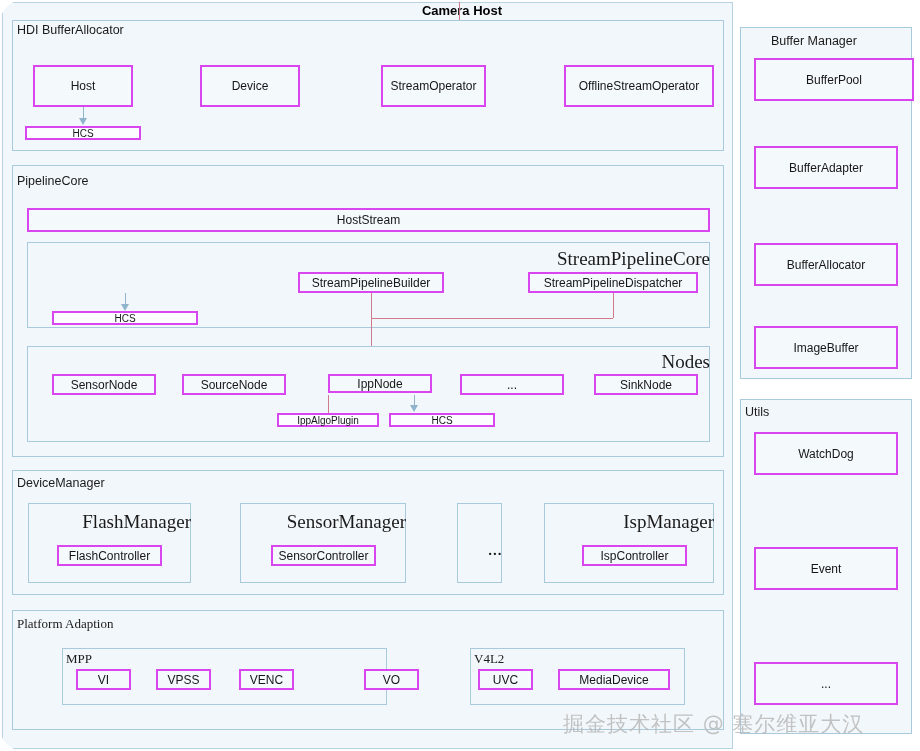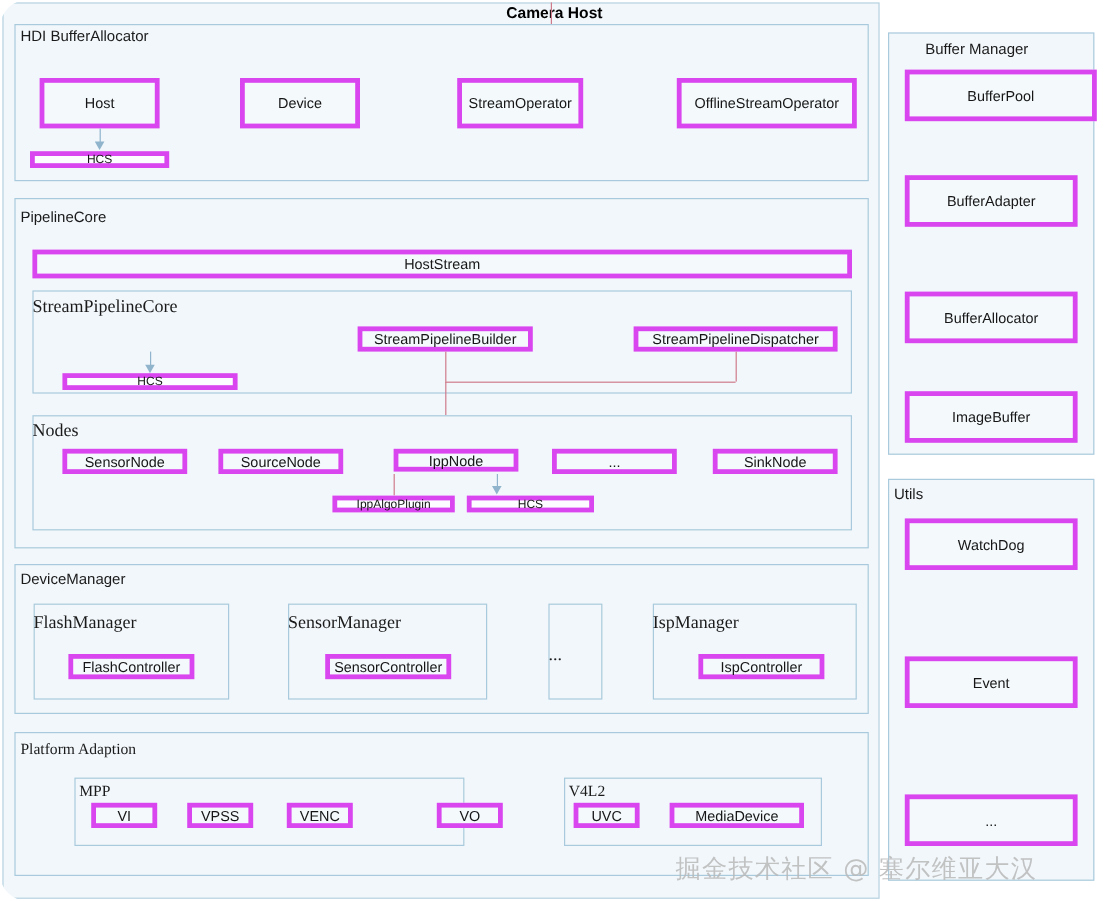--- a/index.html
+++ b/index.html
@@ -40,31 +40,31 @@
     white-space: nowrap;
     line-height: 1;
   }
   .group-label.sans {
     font-family: "Liberation Sans", sans-serif;
     font-size: 12.5px;
   }
   .center-label {
     position: absolute;
     font-family: "Liberation Serif", serif;
-    font-size: 15px;
+    font-size: 19px;
     color: #1a1a1a;
     white-space: nowrap;
-    text-align: left;
+    text-align: right;
     line-height: 1;
   }
   .box {
     position: absolute;
     box-sizing: border-box;
     background: #f4f9fc;
-    border: 4px solid #d946ef;
+    border: 2px solid #d946ef;
     display: flex;
     align-items: center;
     justify-content: center;
     font-family: "Liberation Sans", sans-serif;
     font-size: 12px;
     color: #161616;
     text-align: right;
     white-space: nowrap;
   }
   .box.small {

